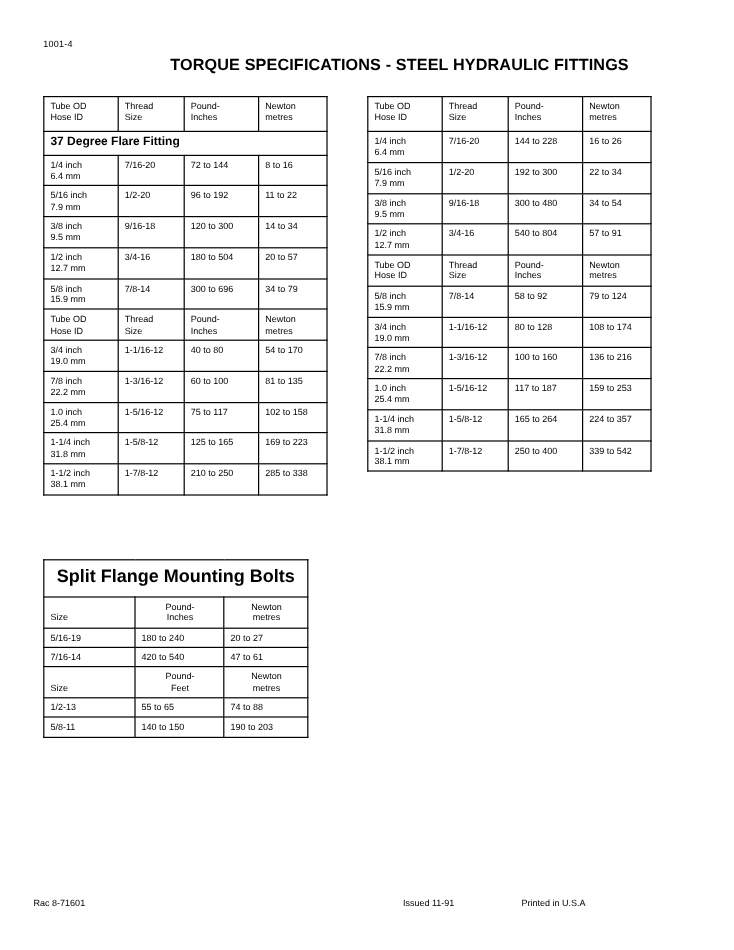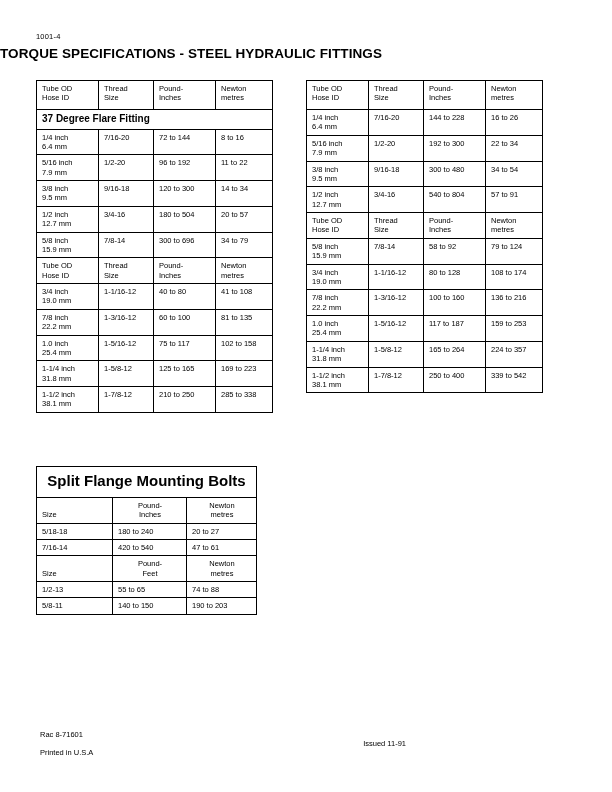--- a/index.html
+++ b/index.html
@@ -25,21 +25,21 @@
     left: 36px;
     top: 32px;
     font-size: 7.5px;
     letter-spacing: 0.2px;
   }
   .doc-title {
     position: absolute;
     left: 0;
     right: 0;
     top: 46px;
-    text-align: left;
+    text-align: right;
     font-size: 13.5px;
     font-weight: bold;
     letter-spacing: 0.1px;
   }
   table.torque {
     border-collapse: collapse;
     table-layout: fixed;
     font-size: 7.5px;
     border-radius: 11px;
   }
@@ -87,29 +87,28 @@
     text-align: center;
     font-weight: bold;
     font-size: 15px;
     padding: 5px 0 6px 0;
   }
   #flange-table td.center-head {
     text-align: center;
   }
   .footer {
     position: absolute;
-    left: 40px;
+    left: 28px;
     right: 36px;
     bottom: 35px;
     font-size: 7.5px;
     display: flex;
     justify-content: flex-end;
-    flex-direction: column;
-  }
-  .footer .mid { margin-left: auto; margin-right: 82px; }
+  }
+  .footer .mid { margin-left: auto; margin-right: 56px; }
 </style>
 </head>
 <body>
 
 <div class="page">
 
   <div class="page-code">1001-4</div>
   <div class="doc-title">TORQUE SPECIFICATIONS - STEEL HYDRAULIC FITTINGS</div>
 
   <table class="torque" id="left-table">
@@ -241,21 +240,21 @@
             <span class="cell-line">3/4 inch</span>
             <span class="cell-line">19.0 mm</span>
           </td>
           <td>
             <span class="cell-line">1-1/16-12</span>
           </td>
           <td>
             <span class="cell-line">40 to 80</span>
           </td>
           <td>
-            <span class="cell-line">41 to 108</span>
+            <span class="cell-line">54 to 170</span>
           </td>
         </tr>
         <tr>
           <td>
             <span class="cell-line">7/8 inch</span>
             <span class="cell-line">22.2 mm</span>
           </td>
           <td>
             <span class="cell-line">1-3/16-12</span>
           </td>
@@ -531,21 +530,21 @@
         </td>
         <td class="center-head">
           <span class="cell-line">Newton</span>
           <span class="cell-line">metres</span>
         </td>
       </tr>
     </tbody>
     <tbody id="flange-body-1">
         <tr>
           <td class="shaded">
-            <span class="cell-line">5/18-18</span>
+            <span class="cell-line">5/16-19</span>
           </td>
           <td class="shaded">
             <span class="cell-line">180 to 240</span>
           </td>
           <td class="shaded">
             <span class="cell-line">20 to 27</span>
           </td>
         </tr>
         <tr>
           <td class="shaded">

